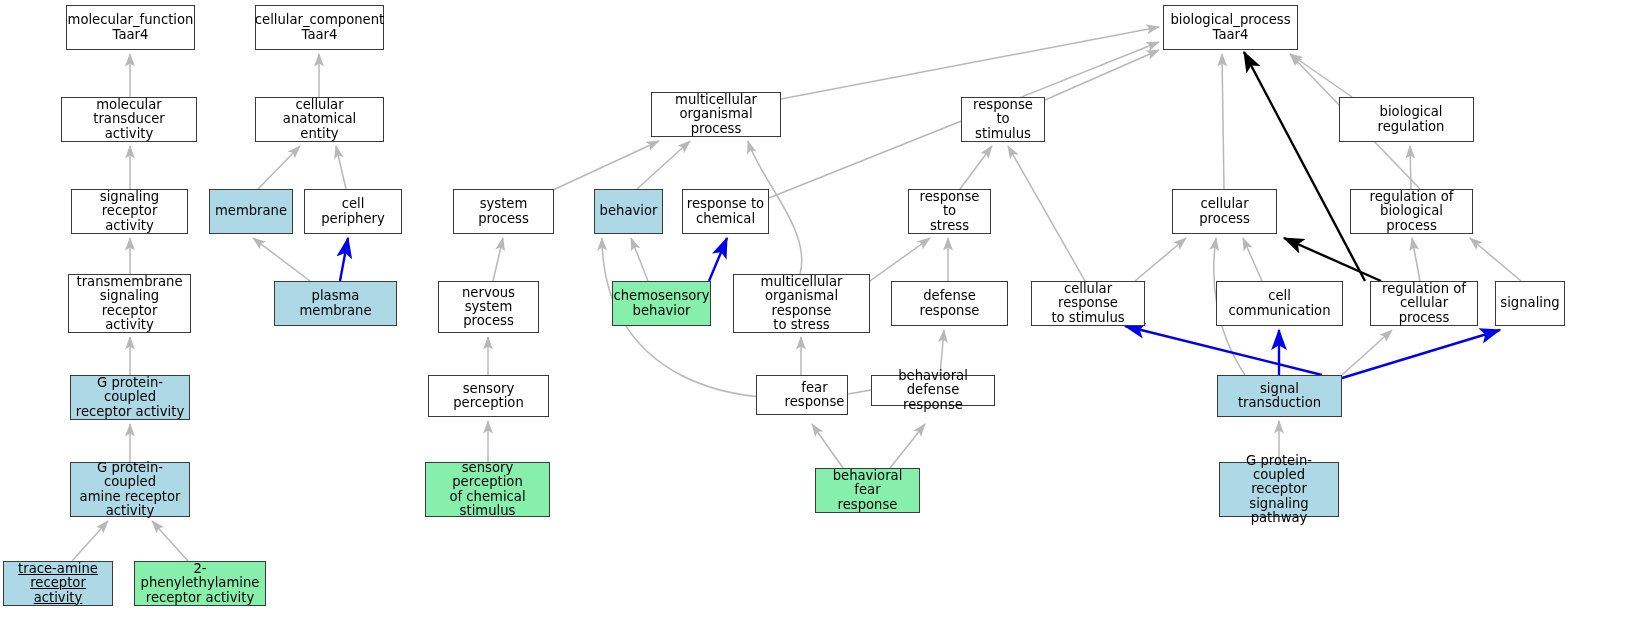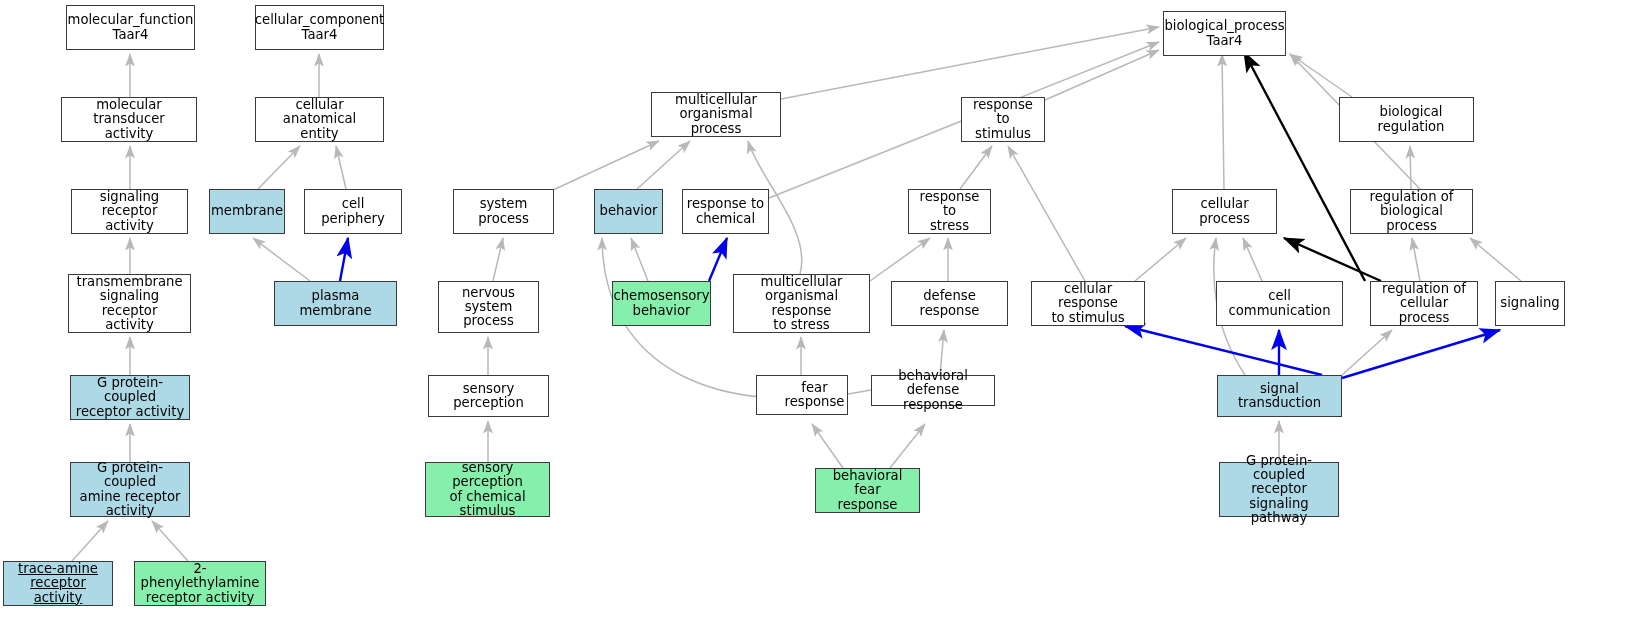--- a/index.html
+++ b/index.html
@@ -78,34 +78,34 @@
         <path d="M1411,189 L1410,146" fill="none" stroke="#b8b8b8" stroke-width="1.5" marker-end="url(#ah-gray)"></path>
         <path d="M1352,97 L1290,54" fill="none" stroke="#b8b8b8" stroke-width="1.5" marker-end="url(#ah-gray)"></path>
         <path d="M1279,462 L1279,421" fill="none" stroke="#b8b8b8" stroke-width="1.5" marker-end="url(#ah-gray)"></path>
       </g>
   </svg>
   <div id="node-layer">
       <div class="node " style="left: 66px; top: 5px; width: 129px; height: 45px;"><span>molecular_function
 Taar4</span></div>
       <div class="node " style="left: 255px; top: 5px; width: 129px; height: 45px;"><span>cellular_component
 Taar4</span></div>
-      <div class="node " style="left: 1163px; top: 11px; width: 123px; height: 45px;"><span>biological_process
+      <div class="node " style="left: 1163px; top: 5px; width: 135px; height: 45px;"><span>biological_process
 Taar4</span></div>
       <div class="node " style="left: 61px; top: 97px; width: 136px; height: 45px;"><span>molecular transducer
 activity</span></div>
       <div class="node " style="left: 255px; top: 97px; width: 129px; height: 45px;"><span>cellular anatomical
 entity</span></div>
       <div class="node " style="left: 651px; top: 92px; width: 130px; height: 45px;"><span>multicellular
 organismal process</span></div>
       <div class="node " style="left: 961px; top: 97px; width: 84px; height: 45px;"><span>response to
 stimulus</span></div>
       <div class="node " style="left: 1339px; top: 97px; width: 135px; height: 45px; padding-left: 12px;"><span>biological regulation</span></div>
       <div class="node " style="left: 71px; top: 189px; width: 117px; height: 45px;"><span>signaling receptor
 activity</span></div>
-      <div class="node lightblue" style="left: 209px; top: 189px; width: 76px; height: 45px;"><span>membrane</span></div>
+      <div class="node lightblue" style="left: 209px; top: 189px; width: 84px; height: 45px;"><span>membrane</span></div>
       <div class="node " style="left: 304px; top: 189px; width: 98px; height: 45px;"><span>cell periphery</span></div>
       <div class="node " style="left: 453px; top: 189px; width: 101px; height: 45px;"><span>system process</span></div>
       <div class="node lightblue" style="left: 594px; top: 189px; width: 69px; height: 45px;"><span>behavior</span></div>
       <div class="node " style="left: 682px; top: 189px; width: 87px; height: 45px;"><span>response to
 chemical</span></div>
       <div class="node " style="left: 908px; top: 189px; width: 83px; height: 45px;"><span>response to
 stress</span></div>
       <div class="node " style="left: 1172px; top: 189px; width: 105px; height: 45px;"><span>cellular process</span></div>
       <div class="node " style="left: 1350px; top: 189px; width: 123px; height: 45px;"><span>regulation of
 biological process</span></div>

